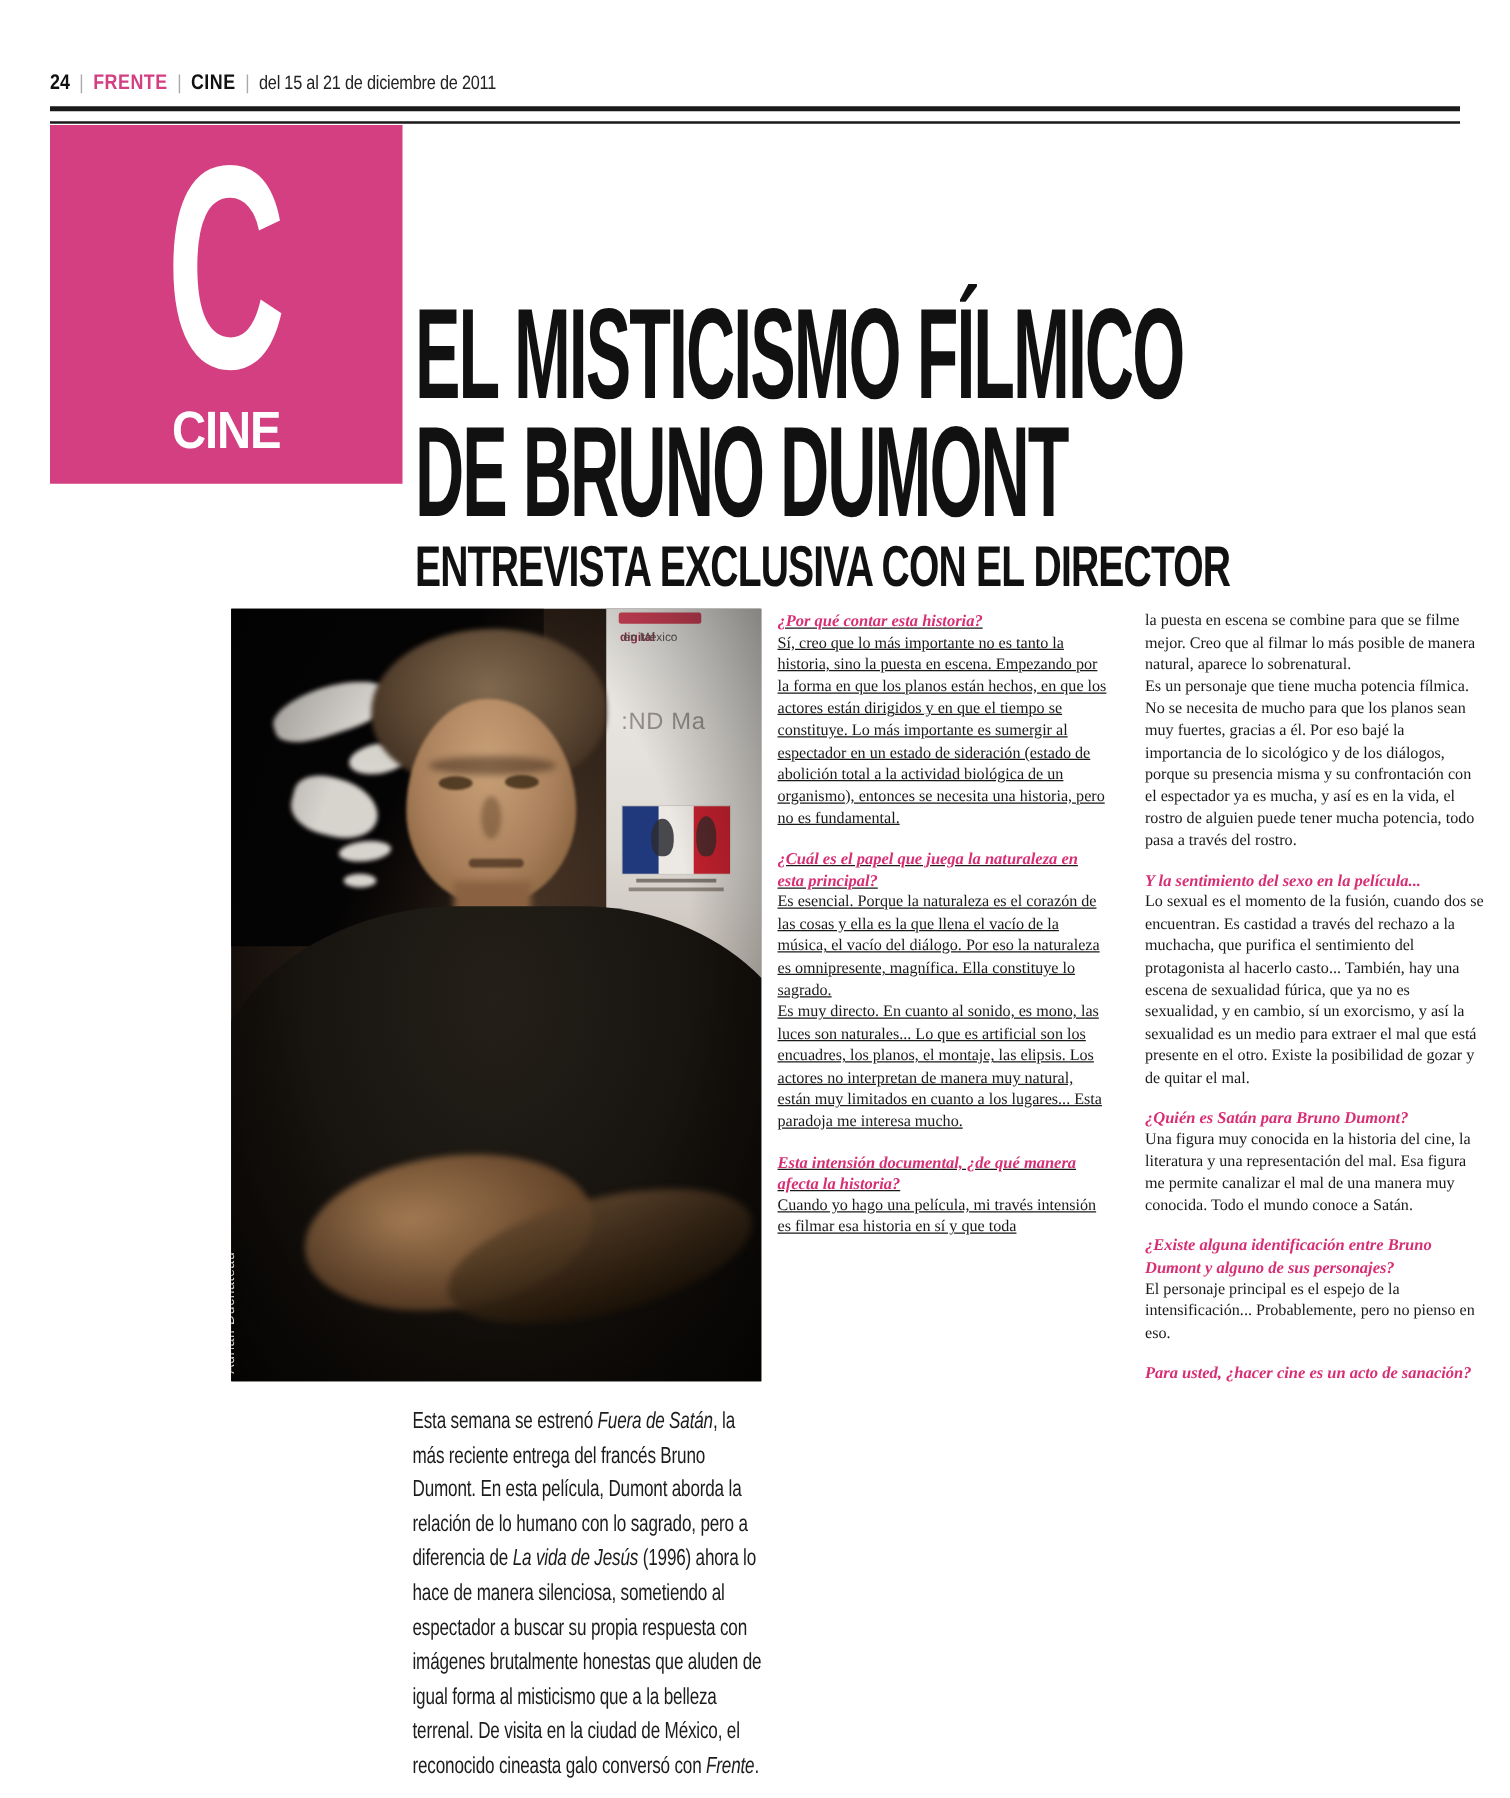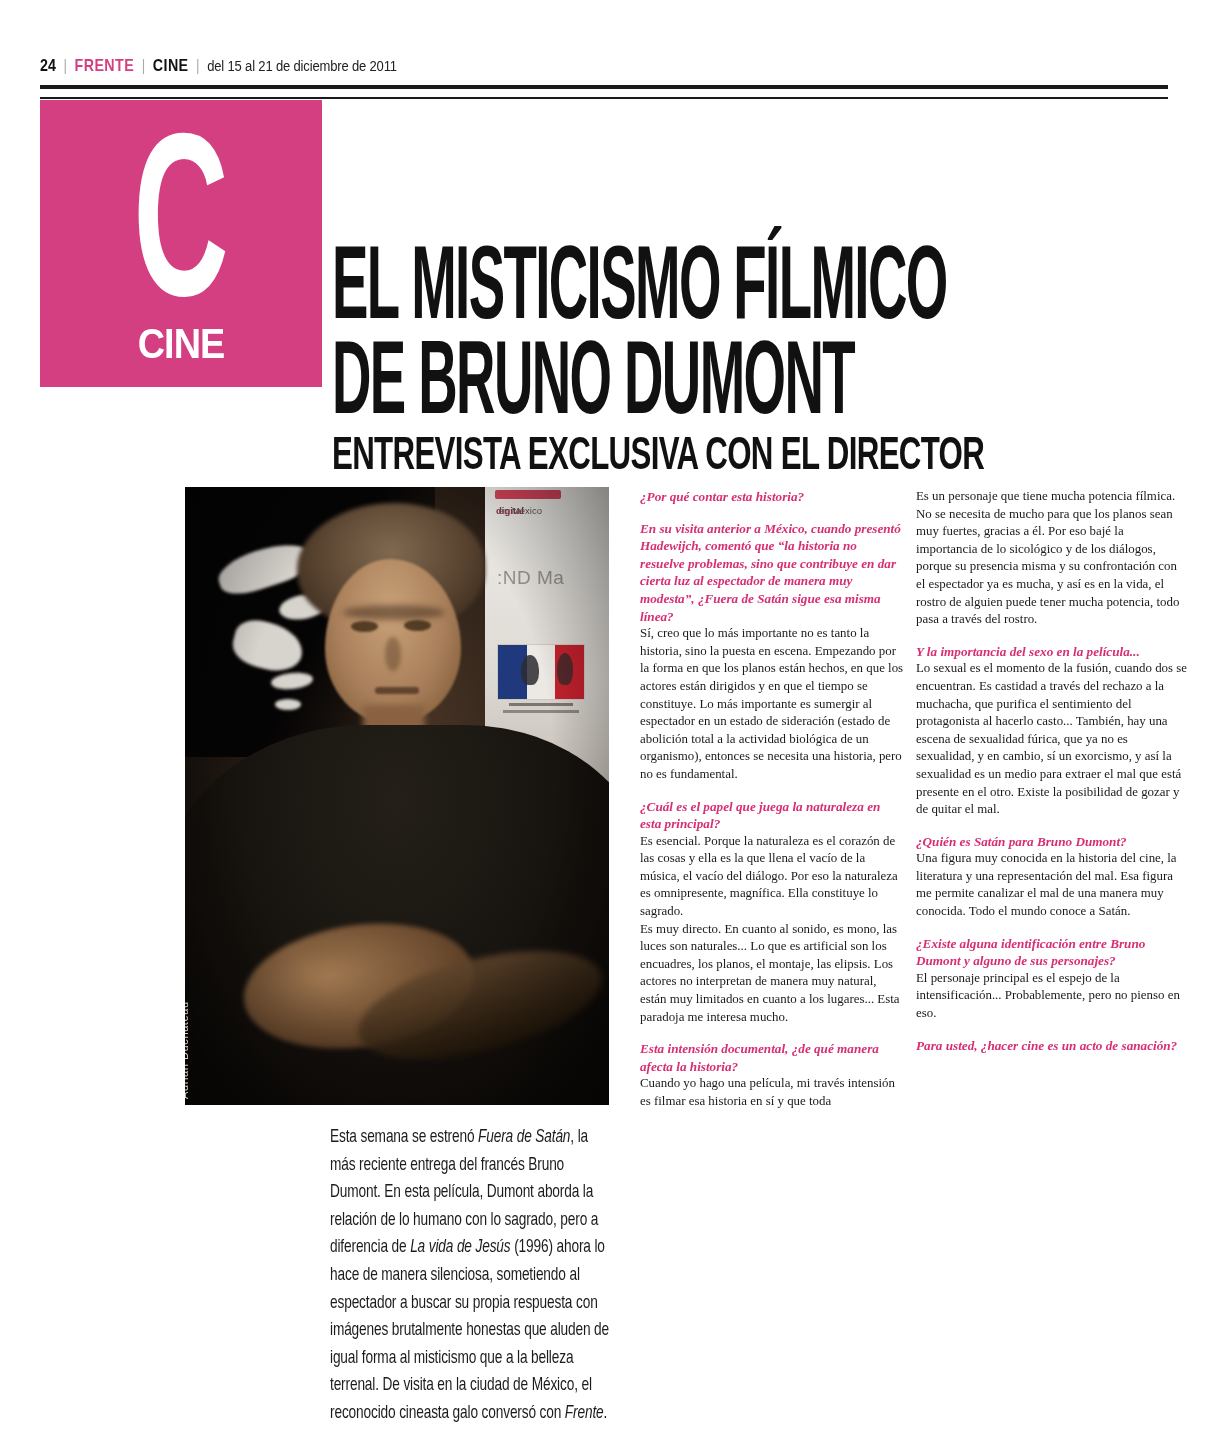--- a/index.html
+++ b/index.html
@@ -101,21 +101,21 @@
         font-family:"Liberation Sans", sans-serif;font-size:11px;color:#d6d1ca;
         letter-spacing:.6px;white-space:nowrap;}
 
   
   .intro{left:330px;top:1122px;width:380px;transform:scaleX(.74);transform-origin:left top;
          font-family:"Liberation Sans", sans-serif;font-size:18.5px;line-height:27.6px;
          color:#1c1c1c;letter-spacing:-.2px;}
 
   
   .col{top:488px;width:264px;font-size:12.9px;line-height:17.6px;}
-  .col1{left:640px;}
+  .col1{left:622px;text-decoration:underline;}
   .col2{left:916px;width:271px;}
   .col p{margin:0;}
   .col p.q{color:var(--qpink);font-weight:bold;font-style:italic;font-size:13.2px;margin-top:14px;}
   .col p.q:first-child{margin-top:0;}
 </style>
 </head>
 <body>
 
 <div class="abs masthead">
   <span class="mh-num">24</span>
@@ -174,30 +174,30 @@
   <div class="hands"></div>
   <div class="arm"></div>
   <div class="vignette"></div>
   <div class="credit">Adrián Duchateau</div>
 </div>
 
 <div class="abs intro"><span>Esta semana se estrenó </span><span style="font-style: italic;">Fuera de Satán</span><span>, la más reciente entrega del francés Bruno Dumont. En esta película, Dumont aborda la relación de lo humano con lo sagrado, pero a diferencia de </span><span style="font-style: italic;">La vida de Jesús</span><span> (1996) ahora lo hace de manera silenciosa, sometiendo al espectador a buscar su propia respuesta con imágenes brutalmente honestas que aluden de igual forma al misticismo que a la belleza terrenal. De visita en la ciudad de México, el reconocido cineasta galo conversó con </span><span style="font-style: italic;">Frente</span><span>.</span></div>
 
 <div class="abs col col1">
     <p class="q">¿Por qué contar esta historia?</p>
-    <p class="q">En su visita anterior a México, cuando presentó Hadewijch, comentó que “la historia no resuelve problemas, sino que contribuye en dar cierta luz al espectador de manera muy modesta”, ¿Fuera de Satán sigue esa misma línea?</p>
     <p class="a">Sí, creo que lo más importante no es tanto la historia, sino la puesta en escena. Empezando por la forma en que los planos están hechos, en que los actores están dirigidos y en que el tiempo se constituye. Lo más importante es sumergir al espectador en un estado de sideración (estado de abolición total a la actividad biológica de un organismo), entonces se necesita una historia, pero no es fundamental.</p>
     <p class="q">¿Cuál es el papel que juega la naturaleza en esta principal?</p>
     <p class="a">Es esencial. Porque la naturaleza es el corazón de las cosas y ella es la que llena el vacío de la música, el vacío del diálogo. Por eso la naturaleza es omnipresente, magnífica. Ella constituye lo sagrado.</p>
     <p class="a">Es muy directo. En cuanto al sonido, es mono, las luces son naturales... Lo que es artificial son los encuadres, los planos, el montaje, las elipsis. Los actores no interpretan de manera muy natural, están muy limitados en cuanto a los lugares... Esta paradoja me interesa mucho.</p>
     <p class="q">Esta intensión documental, ¿de qué manera afecta la historia?</p>
     <p class="a">Cuando yo hago una película, mi través intensión es filmar esa historia en sí y que toda</p>
   </div>
 <div class="abs col col2">
+    <p class="a">la puesta en escena se combine para que se filme mejor. Creo que al filmar lo más posible de manera natural, aparece lo sobrenatural.</p>
     <p class="a">Es un personaje que tiene mucha potencia fílmica. No se necesita de mucho para que los planos sean muy fuertes, gracias a él. Por eso bajé la importancia de lo sicológico y de los diálogos, porque su presencia misma y su confrontación con el espectador ya es mucha, y así es en la vida, el rostro de alguien puede tener mucha potencia, todo pasa a través del rostro.</p>
-    <p class="q">Y la importancia del sexo en la película...</p>
+    <p class="q">Y la sentimiento del sexo en la película...</p>
     <p class="a">Lo sexual es el momento de la fusión, cuando dos se encuentran. Es castidad a través del rechazo a la muchacha, que purifica el sentimiento del protagonista al hacerlo casto... También, hay una escena de sexualidad fúrica, que ya no es sexualidad, y en cambio, sí un exorcismo, y así la sexualidad es un medio para extraer el mal que está presente en el otro. Existe la posibilidad de gozar y de quitar el mal.</p>
     <p class="q">¿Quién es Satán para Bruno Dumont?</p>
     <p class="a">Una figura muy conocida en la historia del cine, la literatura y una representación del mal. Esa figura me permite canalizar el mal de una manera muy conocida. Todo el mundo conoce a Satán.</p>
     <p class="q">¿Existe alguna identificación entre Bruno Dumont y alguno de sus personajes?</p>
     <p class="a">El personaje principal es el espejo de la intensificación... Probablemente, pero no pienso en eso.</p>
     <p class="q">Para usted, ¿hacer cine es un acto de sanación?</p>
   </div>
 
 </body></html>

